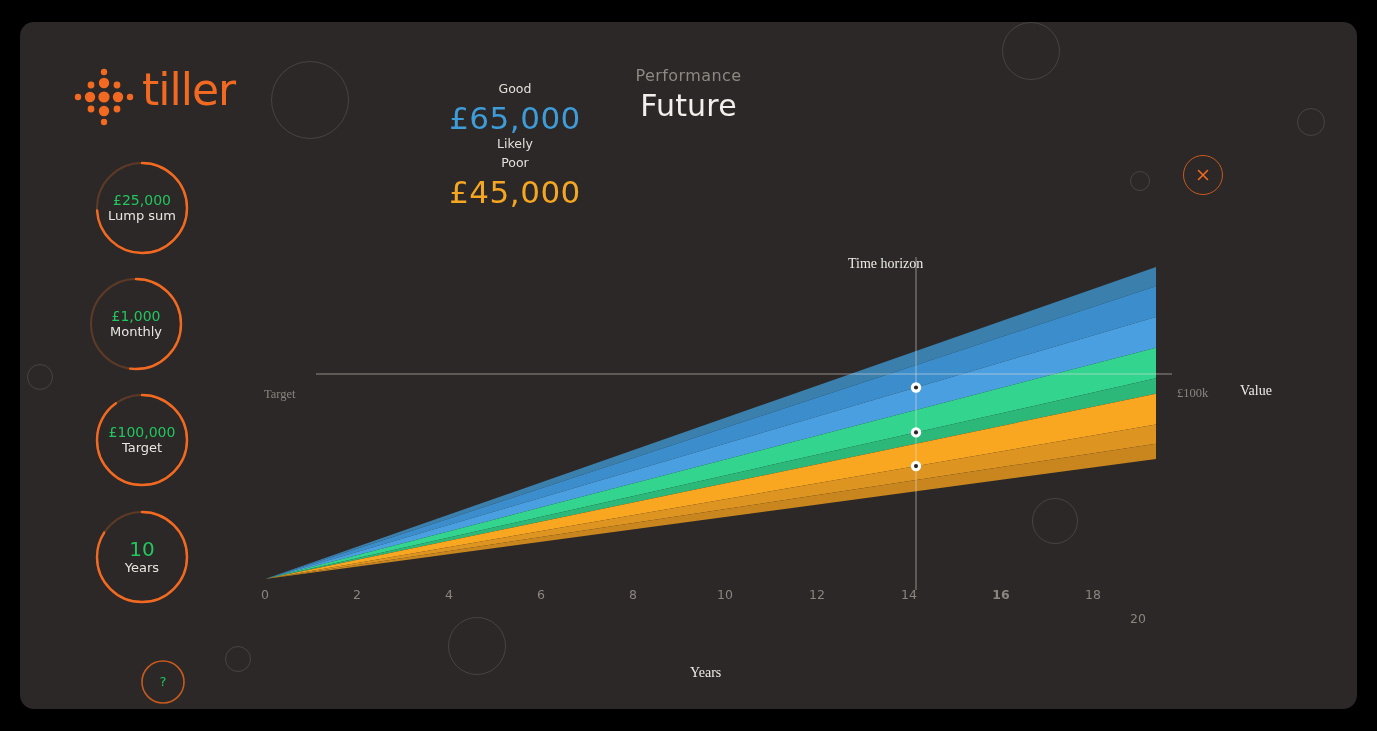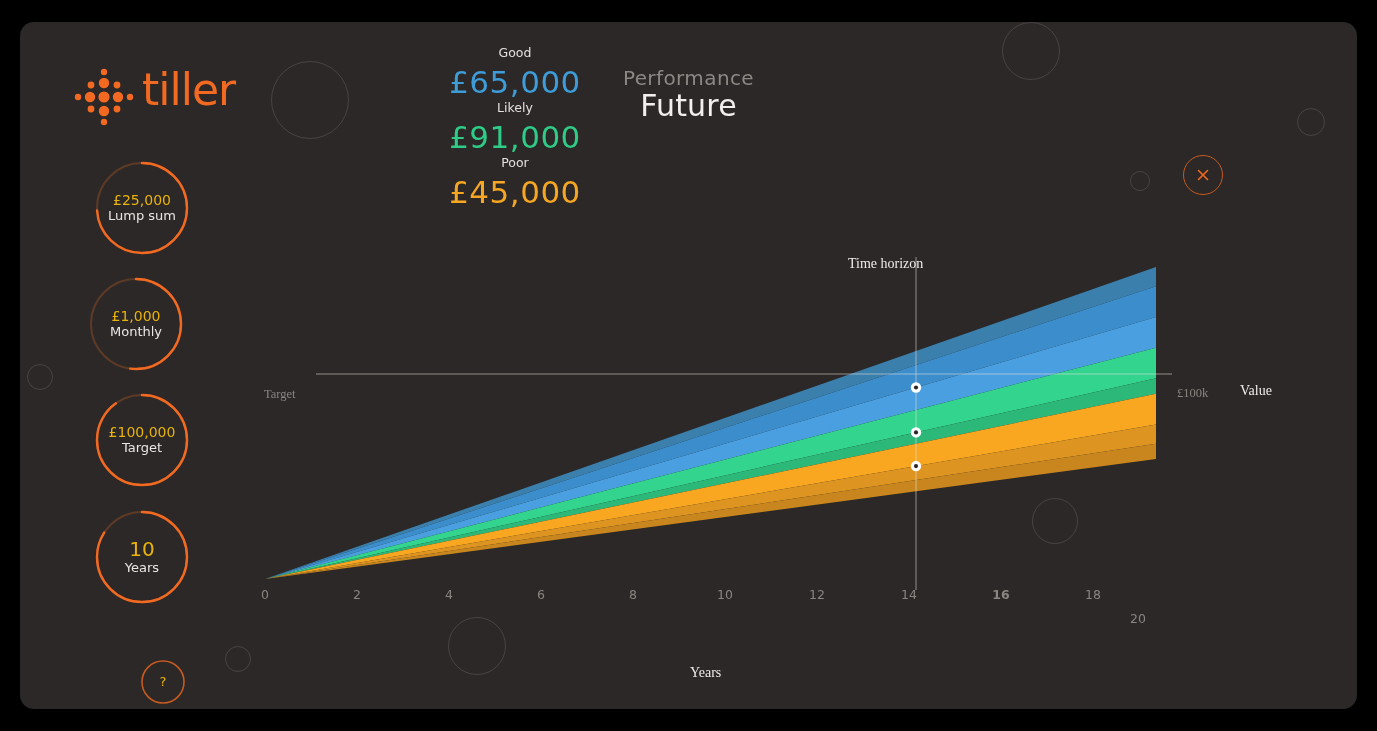--- a/index.html
+++ b/index.html
@@ -38,29 +38,29 @@
   .dial{
     position:absolute;width:96px;height:96px;
   }
   .dial.small{width:46px;height:46px;}
   .dial svg{position:absolute;left:0;top:0;}
   .dial .dtext{
     position:absolute;left:0;top:0;width:100%;height:100%;
     display:flex;flex-direction:column;align-items:center;justify-content:center;
     line-height:1.15;
   }
-  .dial .dval{color:#eab308;font-size:14px;font-family:"DejaVu Sans",sans-serif;}
+  .dial .dval{color:#22c55e;font-size:14px;font-family:"DejaVu Sans",sans-serif;}
   .dial .dval.big{font-size:20px;}
   .dial .dlab{color:#e9e6e3;font-size:13px;font-family:"DejaVu Sans",sans-serif;}
   .dial.small .dval{font-size:13px;}
 
   
   #perf-sub{
     position:absolute;left:0;right:0;top:44px;text-align:center;
-    color:#8d8884;font-size:20px;font-family:"DejaVu Sans",sans-serif;
+    color:#8d8884;font-size:16px;font-family:"DejaVu Sans",sans-serif;
     letter-spacing:.4px;
   }
   #perf-title{
     position:absolute;left:0;right:0;top:66px;text-align:center;
     color:#f2efed;font-size:30px;font-family:"DejaVu Sans",sans-serif;
     letter-spacing:.2px;
   }
   #stats{
     position:absolute;left:400px;top:118px;width:580px;height:70px;
     display:flex;justify-content:flex-end;flex-direction:column;
@@ -130,21 +130,20 @@
     <div id="perf-sub">Performance</div>
     <div id="perf-title">Future</div>
 
     <div id="stats">
       <div class="stat">
         <div class="slab">Good</div>
         <div class="sval" style="color: rgb(62, 156, 217);">£65,000</div>
       </div>
       <div class="stat">
         <div class="slab">Likely</div>
-        <div class="sval" style="color: rgb(46, 204, 135);">£91,000</div>
       </div>
       <div class="stat">
         <div class="slab">Poor</div>
         <div class="sval" style="color: rgb(245, 166, 35);">£45,000</div>
       </div>
     </div>
 
     <div id="close-btn">
       <svg width="16" height="16" viewBox="0 0 16 16">
         <path d="M3.5 3.5 L12.5 12.5 M12.5 3.5 L3.5 12.5" stroke="#f26a21" stroke-width="1.6" stroke-linecap="round"></path>

